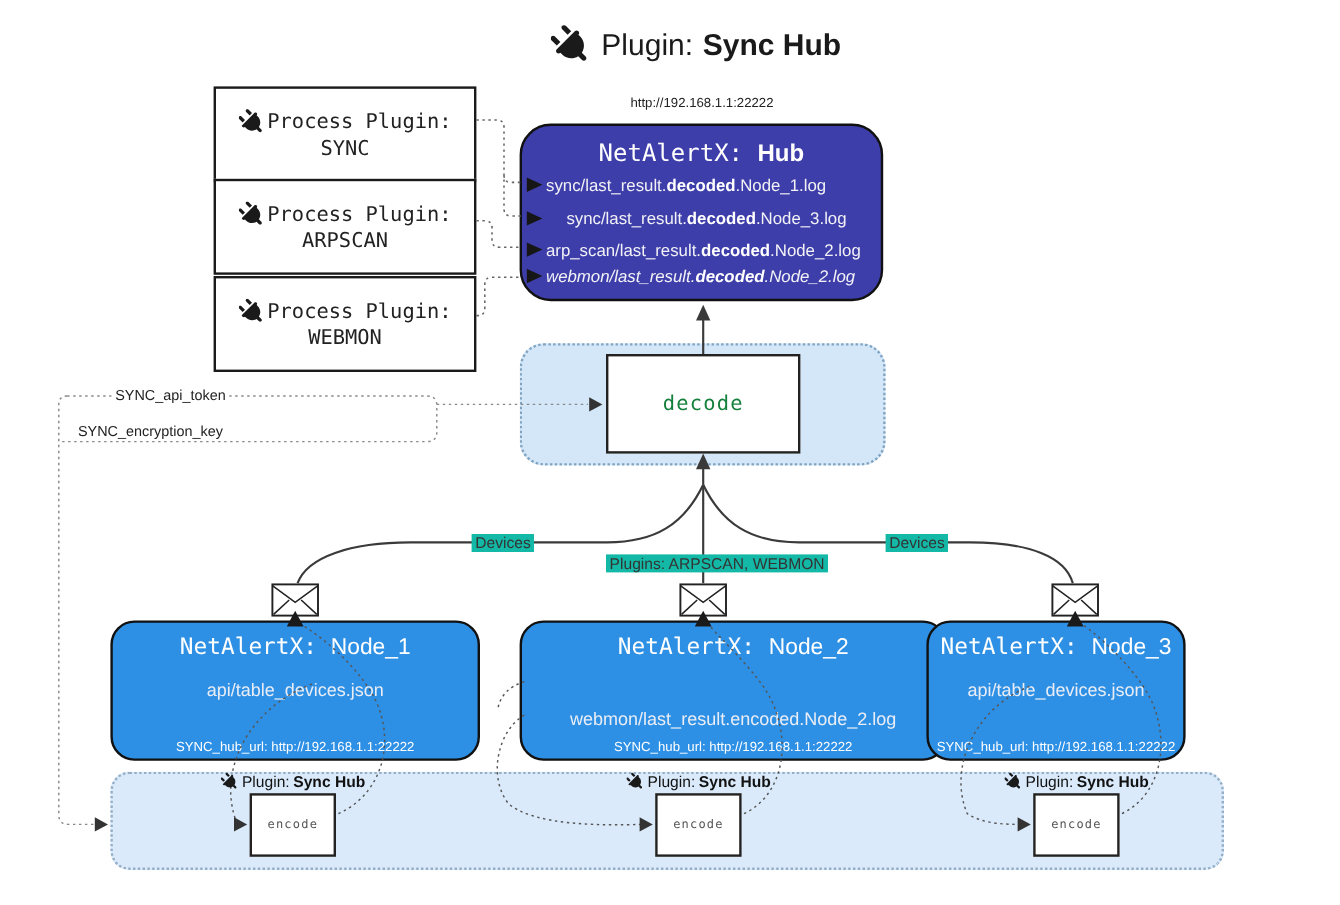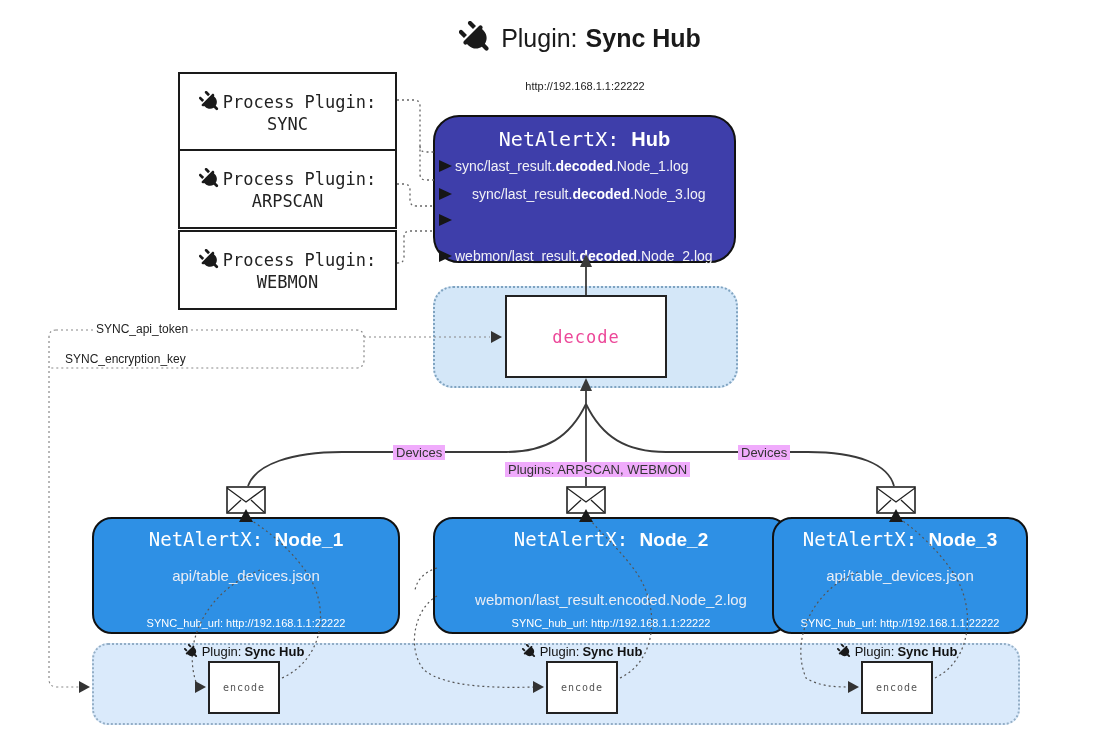--- a/index.html
+++ b/index.html
@@ -19,37 +19,37 @@
   #hub{left:433px;top:103px;width:303px;height:148px;background:#3E3EAA;border:2px solid #111;border-radius:26px;color:#fff;}
   #hub-title{left:0;right:0;top:10px;text-align:center;font-family:"DejaVu Sans Mono", monospace;font-size:20px;}
   #hub-title .bold{font-family:"Liberation Sans", sans-serif;font-weight:bold;}
   .hub-row{left:4px;height:22px;display:flex;align-items:center;gap:3px;font-size:14px;color:#f2f2f6;white-space:nowrap;}
   .hub-row b{color:#fff;}
   .tri-right{width:0;height:0;border-left:13px solid #161616;border-top:6px solid transparent;border-bottom:6px solid transparent;}
   #hub-url{left:460px;top:80px;width:250px;text-align:center;font-size:11px;color:#222;}
   
   #decode-wrap{left:433px;top:286px;width:305px;height:102px;background:#D4E7F8;border:2px dotted #7fa3c0;border-radius:20px;}
   #decode-box{left:505px;top:295px;width:162px;height:83px;background:#fff;border:2px solid #222;
-              display:flex;align-items:center;justify-content:center;font-family:"DejaVu Sans Mono", monospace;font-size:17px;color:#ec4899;letter-spacing:1px;}
+              display:flex;align-items:center;justify-content:center;font-family:"DejaVu Sans Mono", monospace;font-size:17px;color:#15803d;letter-spacing:1px;}
   
   .node{top:517px;height:117px;background:#2E90E5;border:2px solid #111;border-radius:20px;color:#fff;z-index:1;}
   .node-title{left:0;right:0;top:9px;text-align:center;font-family:"DejaVu Sans Mono", monospace;font-size:19px;white-space:nowrap;}
-  .node-title .bold{font-family:"Liberation Sans", sans-serif;font-weight:bold;}
+  .node-title .bold{font-family:"Liberation Sans", sans-serif;font-weight:normal;}
   .node-line{left:0;right:0;text-align:center;font-size:15px;color:#e9edf5;white-space:nowrap;}
   .node-url{left:0;right:0;text-align:center;font-size:11px;color:#fff;}
   
   #bar{left:92px;top:643px;width:928px;height:82px;background:#DAEAFB;border:2px dotted #93aec6;border-radius:16px;}
   .encode-box{top:661px;width:72px;height:53px;background:#fff;border:2px solid #222;
               display:flex;align-items:center;justify-content:center;
               font-family:"DejaVu Sans Mono", monospace;font-size:10px;color:#555;letter-spacing:1px;z-index:2;}
   .enc-label{top:643px;width:180px;height:16px;display:flex;align-items:center;justify-content:center;gap:3px;font-size:13px;color:#111;z-index:5;white-space:nowrap;}
   .enc-label .bold{font-weight:bold;}
   
   .line-lbl{background:#fff;padding:0 3px;font-size:12px;color:#222;z-index:5;white-space:nowrap;}
-  .edge-lbl{background:#f0abfc;padding:0 3px;font-size:13px;color:#333;z-index:5;white-space:nowrap;}
+  .edge-lbl{background:#14b8a6;padding:0 3px;font-size:13px;color:#333;z-index:5;white-space:nowrap;}
   #svg-overlay{position:absolute;left:0;top:0;z-index:4;pointer-events:none;}
 </style>
 </head>
 <body>
 
 <div id="canvas">
 
   <div id="title" class="abs">
     <svg class="plug" width="34" height="34" viewBox="0 0 512 512">
         <g transform="translate(256 256) rotate(-45) translate(-192 -256)">
@@ -89,37 +89,38 @@
             <path fill="#1a1a1a" d="M96 0C113.7 0 128 14.3 128 32l0 96-64 0 0-96C64 14.3 78.3 0 96 0zM288 0c17.7 0 32 14.3 32 32l0 96-64 0 0-96c0-17.7 14.3-32 32-32zM32 160l320 0c17.7 0 32 14.3 32 32s-14.3 32-32 32l0 32c0 77.4-55 142-128 156.8l0 67.2c0 17.7-14.3 32-32 32s-32-14.3-32-32l0-67.2C87 398 32 333.4 32 256l0-32c-17.7 0-32-14.3-32-32s-14.3-32 32-32z"></path>
           </g>
         </svg>
       <span>Process Plugin:</span>
     </div>
     <div>WEBMON</div>
   </div>
 
   <div id="hub-url" class="abs">http://192.168.1.1:22222</div>
 
-  <div id="hub" class="abs" style="background: rgb(62, 62, 170); margin-top: 12px;">
+  <div id="hub" class="abs" style="background: rgb(62, 62, 170);">
     <div id="hub-title" class="abs">
       <span>NetAlertX:</span>
       <span class="bold">Hub</span>
     </div>
     <div class="abs hub-row" style="top:38px;">
       <span class="tri-right"></span>
       <span><span>sync/last_result.</span><b>decoded</b><span>.Node_1.log</span></span>
     </div>
     <div class="abs hub-row" style="top:66px;gap:20px;">
       <span class="tri-right"></span>
       <span><span>sync/last_result.</span><b>decoded</b><span>.Node_3.log</span></span>
     </div>
     <div class="abs hub-row" style="top:92px;">
       <span class="tri-right"></span>
-    </div>
-    <div class="abs hub-row" style="top:128px;">
+      <span><span>arp_scan/last_result.</span><b>decoded</b><span>.Node_2.log</span></span>
+    </div>
+    <div class="abs hub-row" style="top:114px;font-style:italic;">
       <span class="tri-right"></span>
       <span><span>webmon/last_result.</span><b>decoded</b><span>.Node_2.log</span></span>
     </div>
   </div>
 
   <div id="decode-wrap" class="abs" style="background: rgb(212, 231, 248);"></div>
   <div id="decode-box" class="abs">decode</div>
 
   <div class="abs line-lbl" style="left:93px;top:322px;">SYNC_api_token</div>
   <div class="abs line-lbl" style="left:62px;top:352px;">SYNC_encryption_key</div>
@@ -135,21 +136,21 @@
     <div class="abs node-line" style="top:48px;">api/table_devices.json</div>
     <div class="abs node-url" style="top:98px;">SYNC_hub_url: http://192.168.1.1:22222</div>
   </div>
   <div class="abs node" style="left: 433px; width: 356px; background: rgb(46, 144, 229);">
     <div class="abs node-title">
       <span>NetAlertX:</span> <span class="bold">Node_2</span>
     </div>
     <div class="abs node-line" style="top:72px;">webmon/last_result.encoded.Node_2.log</div>
     <div class="abs node-url" style="top:98px;">SYNC_hub_url: http://192.168.1.1:22222</div>
   </div>
-  <div class="abs node" style="left: 772px; width: 256px; background: rgb(46, 144, 229);">
+  <div class="abs node" style="left: 772px; width: 216px; background: rgb(46, 144, 229);">
     <div class="abs node-title">
       <span>NetAlertX:</span> <span class="bold">Node_3</span>
     </div>
     <div class="abs node-line" style="top:48px;">api/table_devices.json</div>
     <div class="abs node-url" style="top:98px;">SYNC_hub_url: http://192.168.1.1:22222</div>
   </div>
 
   <div id="bar" class="abs" style="background: rgb(218, 234, 251);"></div>
 
   <div class="abs enc-label" style="left:154px;">

